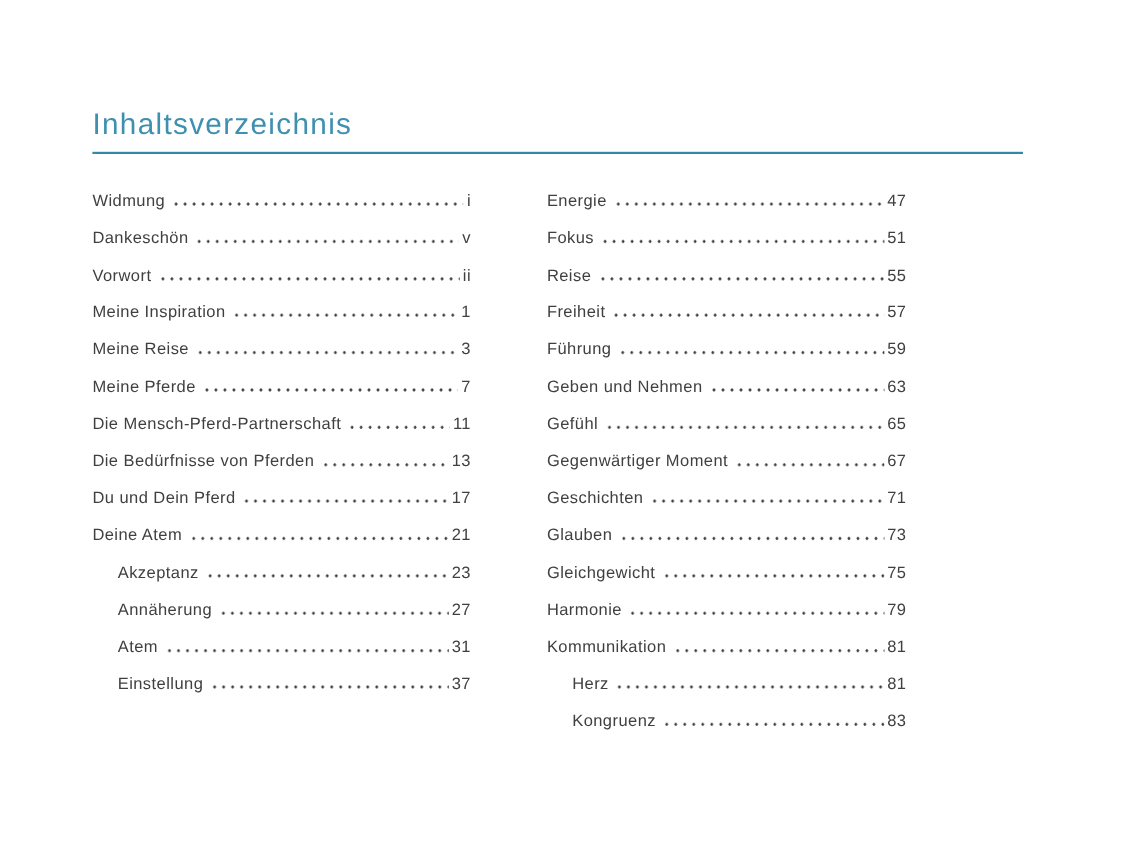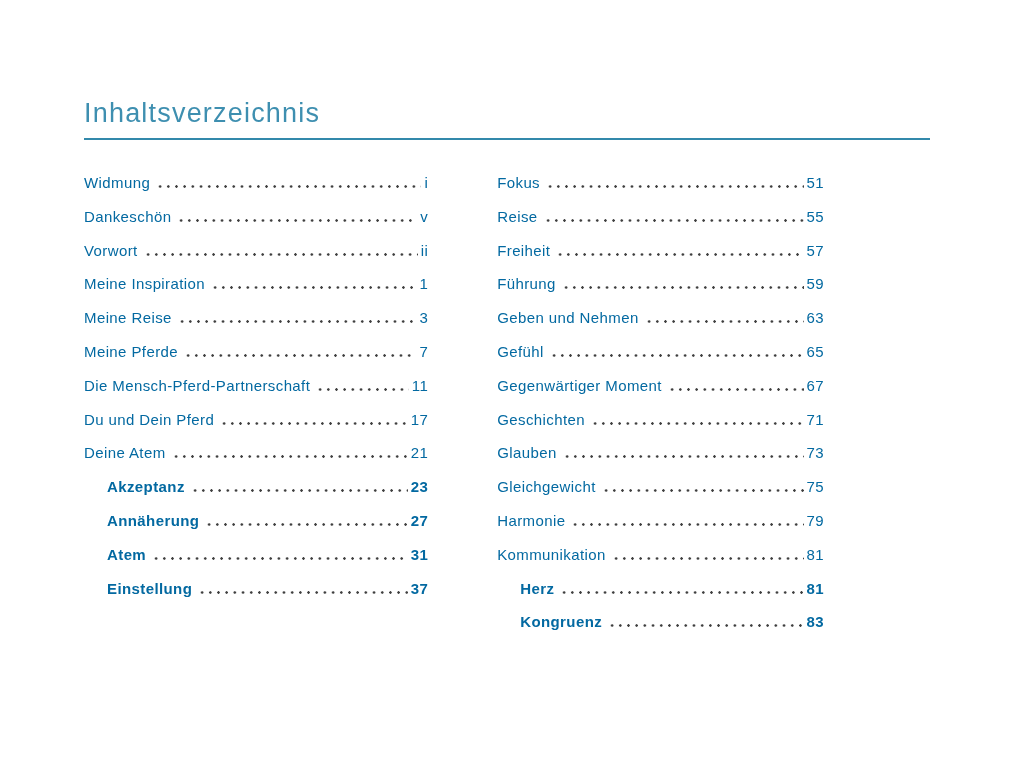--- a/index.html
+++ b/index.html
@@ -34,25 +34,25 @@
     gap: 69px;
   }
   .col { width: 397px; }
   .col.right { width: 377px; }
   .toc-row {
     display: flex;
     align-items: baseline;
     line-height: 33.8px;
     font-size: 15px;
     letter-spacing: 0.4px;
-    color: #0369a1;
+    color: #404040;
     cursor: pointer;
     text-align: right;
   }
-  .toc-row.indent { padding-left: 23px; font-weight: bold; }
+  .toc-row.indent { padding-left: 23px; }
   .toc-label { white-space: nowrap; }
   .toc-dots {
     flex: 1;
     height: 3px;
     margin: 0 3px 0 6px;
     background-image: radial-gradient(circle, #3f3f3f 1.1px, transparent 1.45px);
     background-size: 8.2px 3px;
     background-repeat: repeat-x;
     background-position: left center;
   }
@@ -101,20 +101,25 @@
     <span class="toc-dots"></span>
     <span class="toc-page">7</span>
   </div>
 
   <div class="toc-row">
     <span class="toc-label">Die Mensch-Pferd-Partnerschaft</span>
     <span class="toc-dots"></span>
     <span class="toc-page">11</span>
   </div>
 
+  <div class="toc-row">
+    <span class="toc-label">Die Bedürfnisse von Pferden</span>
+    <span class="toc-dots"></span>
+    <span class="toc-page">13</span>
+  </div>
 
   <div class="toc-row">
     <span class="toc-label">Du und Dein Pferd</span>
     <span class="toc-dots"></span>
     <span class="toc-page">17</span>
   </div>
 
   <div class="toc-row">
     <span class="toc-label">Deine Atem</span>
     <span class="toc-dots"></span>
@@ -141,20 +146,25 @@
 
 
   <div class="toc-row indent">
     <span class="toc-label">Einstellung</span>
     <span class="toc-dots"></span>
     <span class="toc-page">37</span>
   </div>
 
 </div>
     <div class="col right" id="col-right">
+  <div class="toc-row">
+    <span class="toc-label">Energie</span>
+    <span class="toc-dots"></span>
+    <span class="toc-page">47</span>
+  </div>
 
   <div class="toc-row">
     <span class="toc-label">Fokus</span>
     <span class="toc-dots"></span>
     <span class="toc-page">51</span>
   </div>
 
   <div class="toc-row">
     <span class="toc-label">Reise</span>
     <span class="toc-dots"></span>

